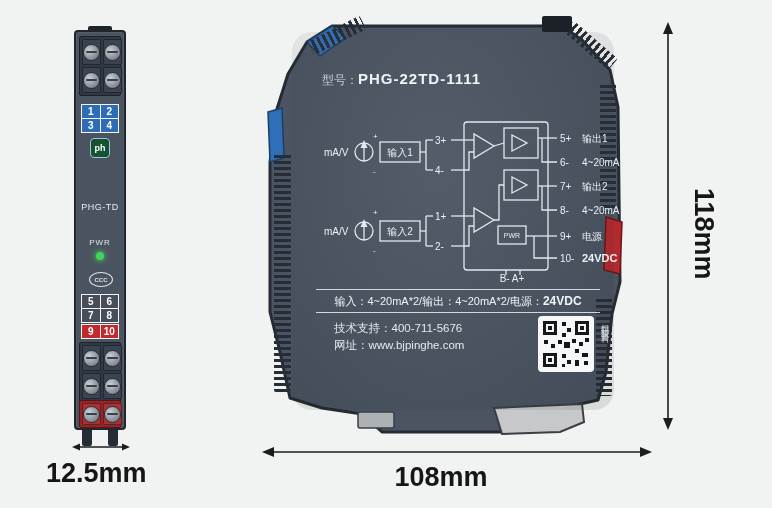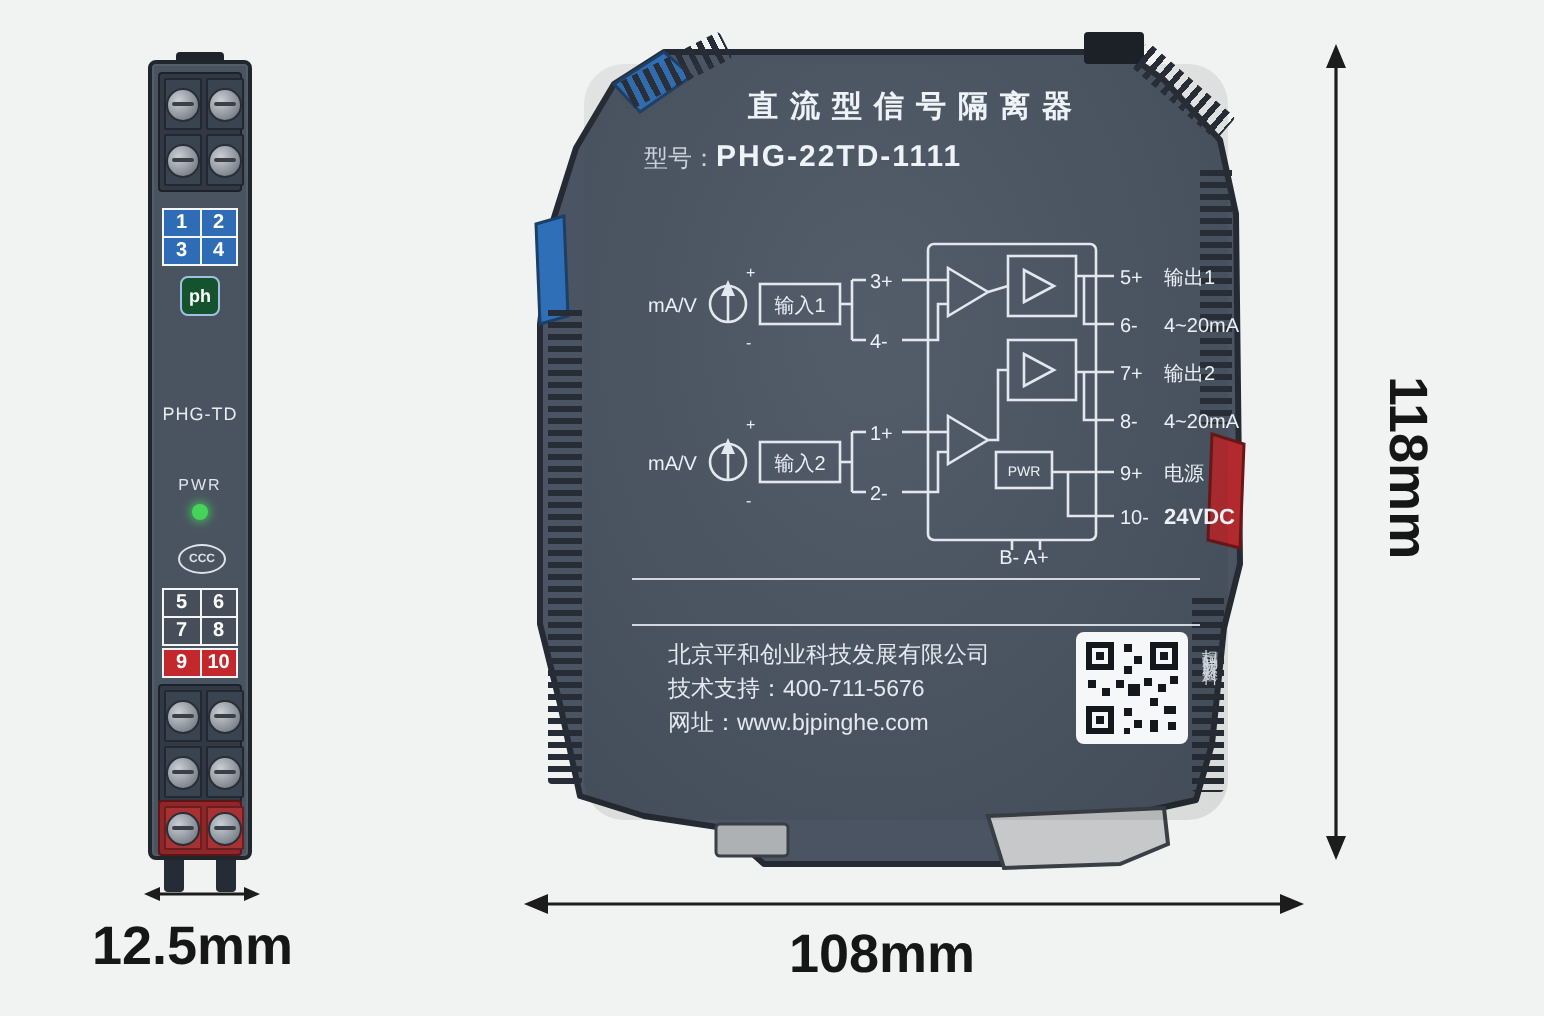--- a/index.html
+++ b/index.html
@@ -169,21 +169,20 @@
       <rect x="96" y="400" width="36" height="16" fill="#aeb1b4" stroke="#3a3f45" stroke-width="1.5" rx="2"></rect>
     </svg>
 
     <div class="ribs ribs-h" style="left:12px;top:140px;width:17px;height:240px;"></div>
     <div class="ribs ribs-h" style="left:338px;top:70px;width:16px;height:130px;"></div>
     <div class="ribs ribs-h" style="left:334px;top:284px;width:16px;height:100px;"></div>
     <div class="ribs ribs-v" style="left:46px;top:16px;width:58px;height:15px;transform:rotate(-27deg);"></div>
     <div class="ribs ribs-v" style="left:300px;top:26px;width:58px;height:15px;transform:rotate(41deg);"></div>
     <div class="face-shade"></div>
 
-    <div class="rm-title">直流型信号隔离器</div>
     <div class="rm-model">
       <span class="lbl">型号：</span><span class="val">PHG-22TD-1111</span>
     </div>
 
     <svg class="circuit" viewBox="0 0 300 172">
 
       <text x="0" y="44">mA/V</text>
       <circle class="ln" cx="40" cy="40" r="9"></circle>
       <line class="ln" x1="40" y1="31" x2="40" y2="49"></line>
       <polygon class="solid" points="40,28 36.5,36 43.5,36"></polygon>
@@ -252,24 +251,26 @@
 
       <line class="ln" x1="202" y1="124" x2="233" y2="124"></line>
       <polyline class="ln" points="210,124 210,146 233,146"></polyline>
       <text x="236" y="128">9+</text>
       <text x="236" y="150">10-</text>
       <text x="258" y="128">电源</text>
       <text class="b" x="258" y="150">24VDC</text>
     </svg>
 
     <div class="panel-line" style="left:54px;top:277px;width:284px;"></div>
+    <div class="rm-spec">
+      <span>输入：4~20mA*2/输出：4~20mA*2/电源：</span><span class="pow">24VDC</span>
+    </div>
     <div class="panel-line" style="left:54px;top:300px;width:284px;"></div>
 
     <div class="rm-company">
-      <div>北京平和创业科技发展有限公司</div>
       <div>技术支持：400-711-5676</div>
       <div>网址：www.bjpinghe.com</div>
     </div>
 
     <svg class="rm-qr" viewBox="0 0 56 56">
       <rect x="0" y="0" width="56" height="56" rx="4" fill="#f5f7f8"></rect>
       <rect x="5" y="5" width="14" height="14" fill="#14181d"></rect>
         <rect x="8" y="8" width="8" height="8" fill="#f5f7f8"></rect>
         <rect x="10" y="10" width="4" height="4" fill="#14181d"></rect>
       <rect x="37" y="5" width="14" height="14" fill="#14181d"></rect>

